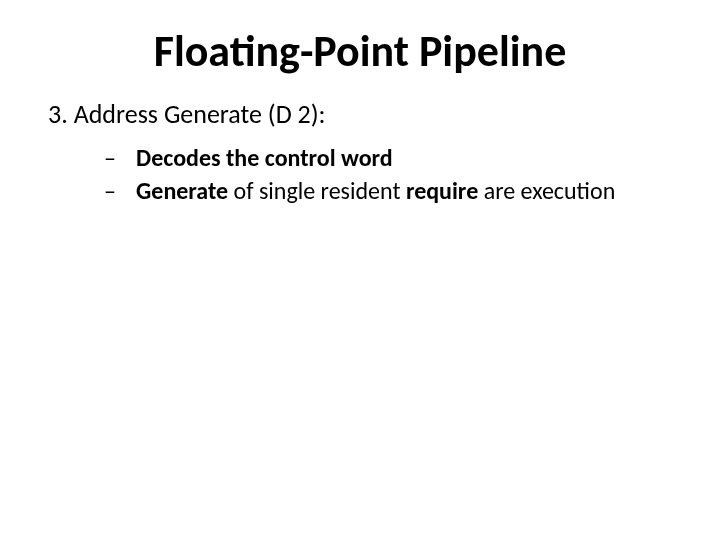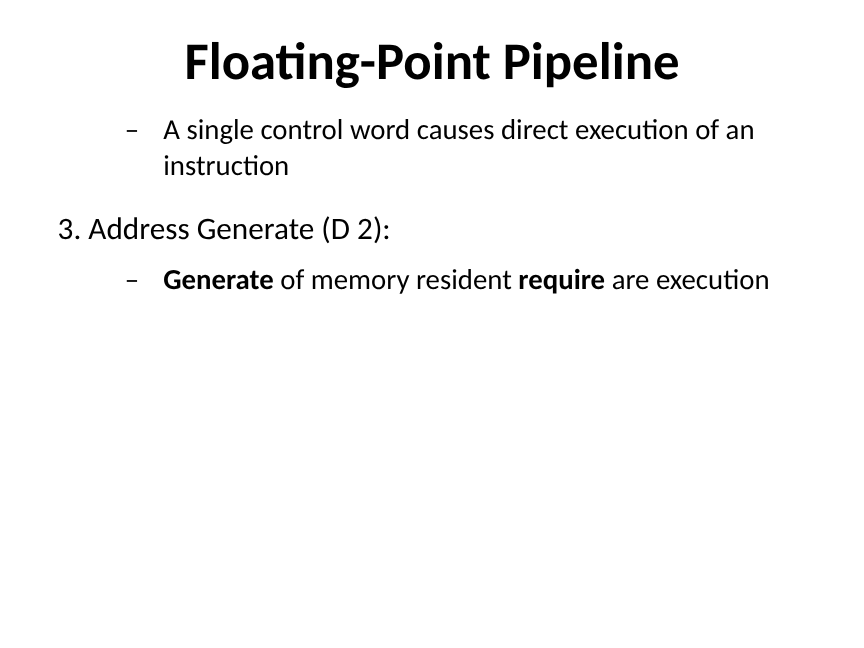--- a/index.html
+++ b/index.html
@@ -59,25 +59,27 @@
     top: 0;
   }
   .bold { font-weight: 700; }
 </style>
 </head>
 <body>
 
 <h1 class="title">Floating-Point Pipeline</h1>
 
 <ul class="bullet-list">
-  <li>A single control word causes direct execution of an instruction</li>
 </ul>
 
 <div class="section-heading">
   <span>3.</span>
   <span>Address Generate (D 2):</span>
 </div>
 
 <ul class="sub-bullet-list">
   <li>
-    <span class="bold">Generate</span><span> of memory resident </span><span class="bold">require</span><span> are execution</span>
+    <span class="bold">Decodes the control word</span>
+  </li>
+  <li>
+    <span class="bold">Generate</span><span> of single resident </span><span class="bold">require</span><span> are execution</span>
   </li>
 </ul>
 
 </body></html>

